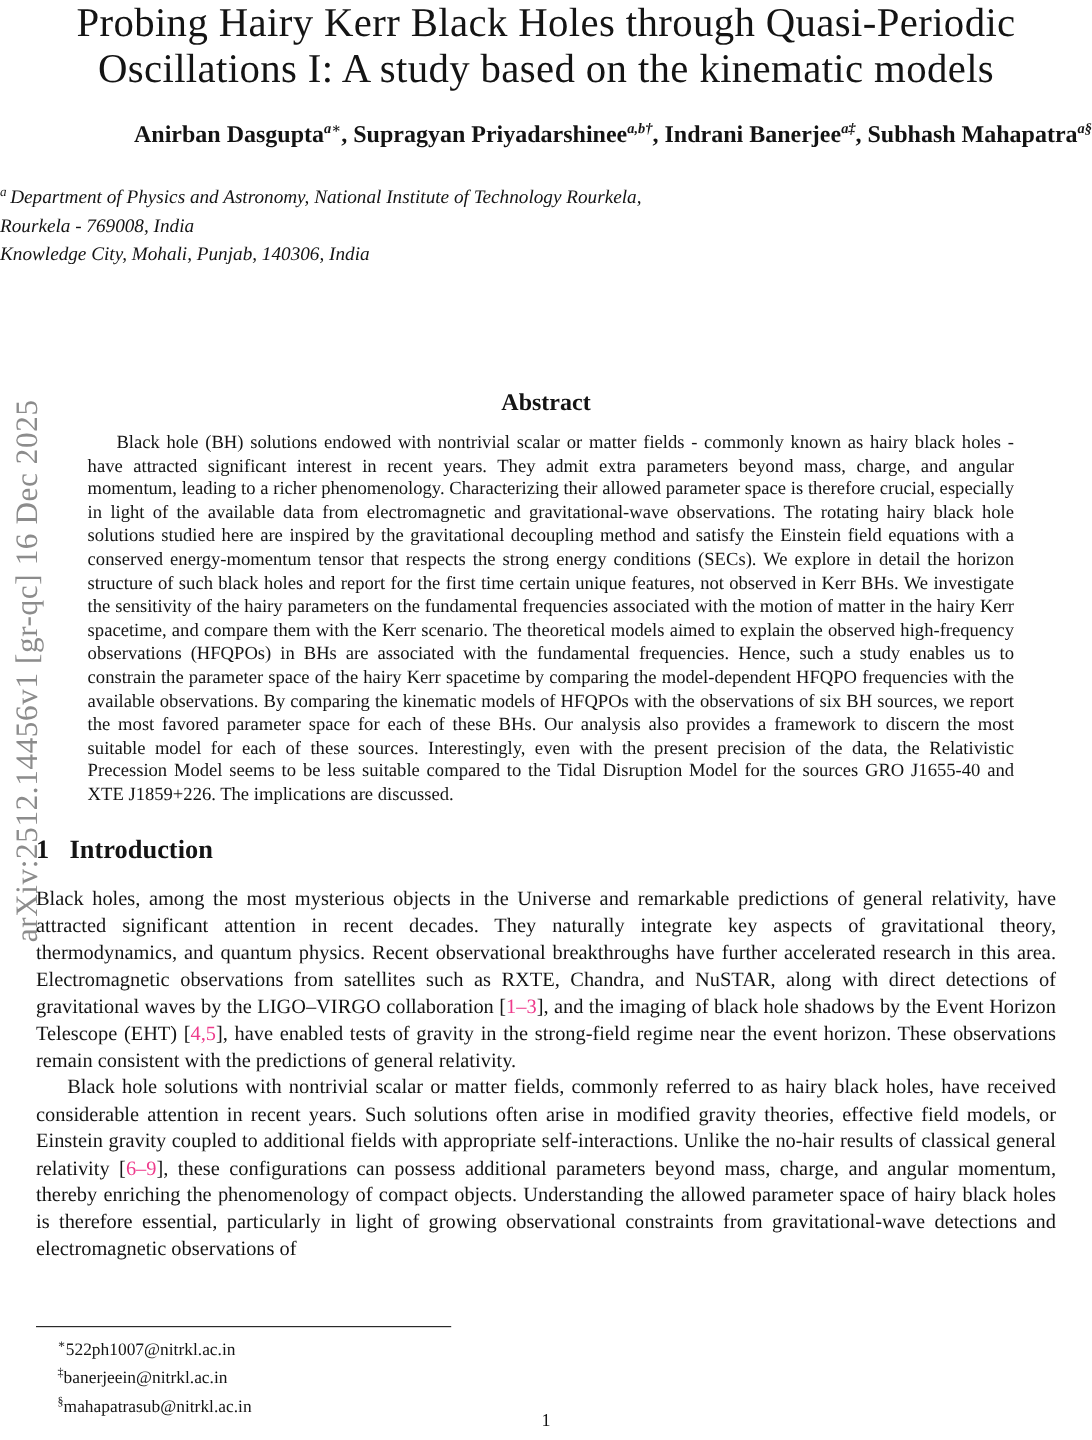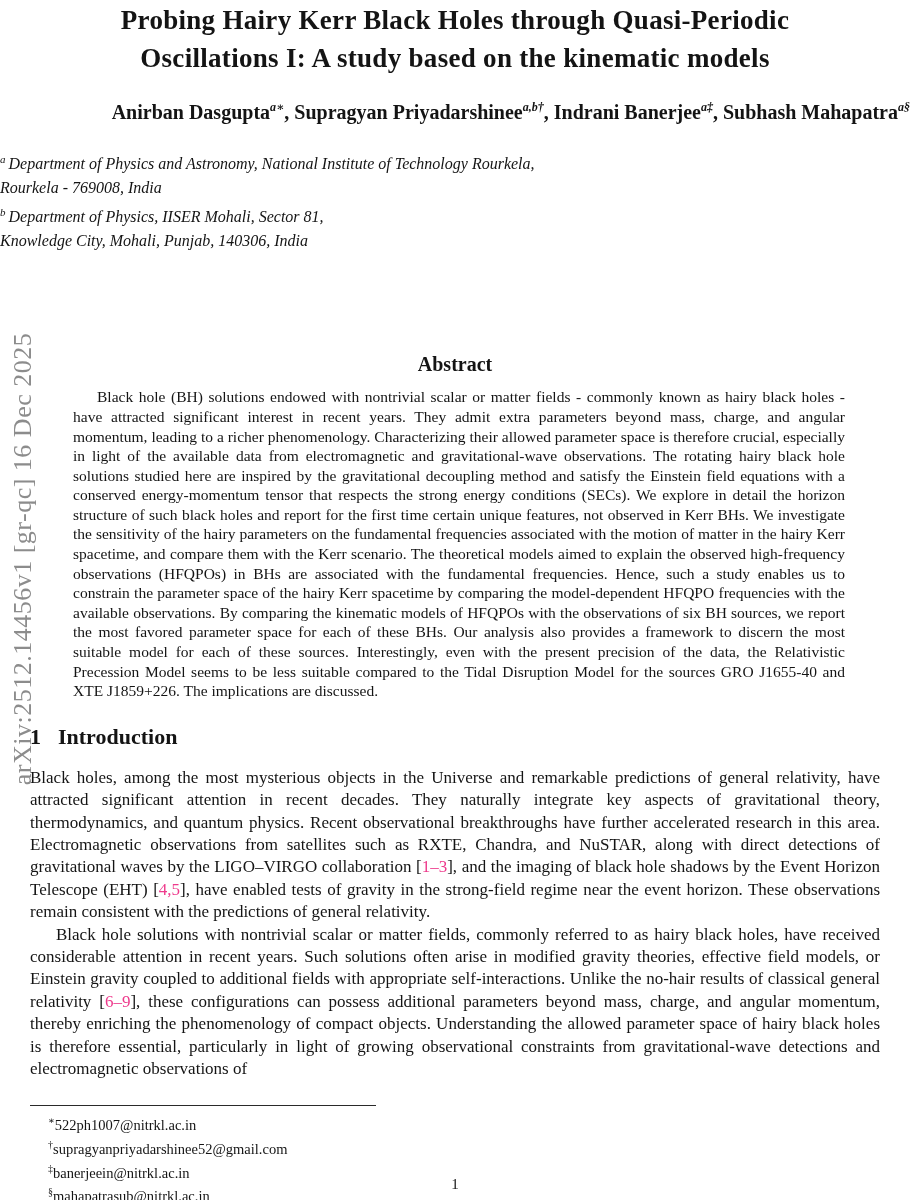--- a/index.html
+++ b/index.html
@@ -28,22 +28,22 @@
     font-size: 26px;
     letter-spacing: 0.5px;
     color: var(--color-watermark, #8c8c8c);
     white-space: nowrap;
   }
   .title-block {
     padding-top: 1px;
     text-align: center;
   }
   .title-line {
-    font-size: 27px;
-    font-weight: bold;
+    font-size: 34px;
+    font-weight: normal;
     line-height: 38px;
     letter-spacing: 0.3px;
   }
   .authors {
     margin-top: 23px;
     text-align: right;
     font-size: 20px;
     font-weight: bold;
     white-space: nowrap;
   }
@@ -142,21 +142,20 @@
     <div class="title-line">Oscillations I: A study based on the kinematic models</div>
   </div>
 
   <div class="authors">
     <span>Anirban Dasgupta</span><sup>a∗</sup><span>, </span><span>Supragyan Priyadarshinee</span><sup>a,b†</sup><span>, </span><span>Indrani Banerjee</span><sup>a‡</sup><span>, </span><span>Subhash Mahapatra</span><sup>a§</sup>
   </div>
 
   <div class="affiliations">
     <div><sup>a</sup><span>Department of Physics and Astronomy, National Institute of Technology Rourkela,</span></div>
     <div>Rourkela - 769008, India</div>
-    <div><sup>b</sup><span>Department of Physics, IISER Mohali, Sector 81,</span></div>
     <div>Knowledge City, Mohali, Punjab, 140306, India</div>
   </div>
 
   <div class="abstract-heading">Abstract</div>
 
   <div class="abstract-body">
     <div class="para">Black hole (BH) solutions endowed with nontrivial scalar or matter fields - commonly known as hairy black holes - have attracted significant interest in recent years. They admit extra parameters beyond mass, charge, and angular momentum, leading to a richer phenomenology. Characterizing their allowed parameter space is therefore crucial, especially in light of the available data from electromagnetic and gravitational-wave observations. The rotating hairy black hole solutions studied here are inspired by the gravitational decoupling method and satisfy the Einstein field equations with a conserved energy-momentum tensor that respects the strong energy conditions (SECs). We explore in detail the horizon structure of such black holes and report for the first time certain unique features, not observed in Kerr BHs. We investigate the sensitivity of the hairy parameters on the fundamental frequencies associated with the motion of matter in the hairy Kerr spacetime, and compare them with the Kerr scenario. The theoretical models aimed to explain the observed high-frequency observations (HFQPOs) in BHs are associated with the fundamental frequencies. Hence, such a study enables us to constrain the parameter space of the hairy Kerr spacetime by comparing the model-dependent HFQPO frequencies with the available observations. By comparing the kinematic models of HFQPOs with the observations of six BH sources, we report the most favored parameter space for each of these BHs. Our analysis also provides a framework to discern the most suitable model for each of these sources. Interestingly, even with the present precision of the data, the Relativistic Precession Model seems to be less suitable compared to the Tidal Disruption Model for the sources GRO J1655-40 and XTE J1859+226. The implications are discussed.</div>
   </div>
 
   <div class="section-heading">
@@ -164,20 +163,19 @@
   </div>
 
   <div class="body-text">
     <p><span>Black holes, among the most mysterious objects in the Universe and remarkable predictions of general relativity, have attracted significant attention in recent decades. They naturally integrate key aspects of gravitational theory, thermodynamics, and quantum physics. Recent observational breakthroughs have further accelerated research in this area. Electromagnetic observations from satellites such as RXTE, Chandra, and NuSTAR, along with direct detections of gravitational waves by the LIGO–VIRGO collaboration [</span><a class="cite">1–3</a><span>], and the imaging of black hole shadows by the Event Horizon Telescope (EHT) [</span><a class="cite">4,5</a><span>], have enabled tests of gravity in the strong-field regime near the event horizon. These observations remain consistent with the predictions of general relativity.</span></p>
     <p class="indented"><span>Black hole solutions with nontrivial scalar or matter fields, commonly referred to as hairy black holes, have received considerable attention in recent years. Such solutions often arise in modified gravity theories, effective field models, or Einstein gravity coupled to additional fields with appropriate self-interactions. Unlike the no-hair results of classical general relativity [</span><a class="cite">6–9</a><span>], these configurations can possess additional parameters beyond mass, charge, and angular momentum, thereby enriching the phenomenology of compact objects. Understanding the allowed parameter space of hairy black holes is therefore essential, particularly in light of growing observational constraints from gravitational-wave detections and electromagnetic observations of</span></p>
   </div>
 
   <div class="footnote-block">
     <div class="footnote-rule"></div>
     <div class="footnote"><sup>∗</sup><span>522ph1007@nitrkl.ac.in</span></div>
-    <div class="footnote"><sup>†</sup><span>supragyanpriyadarshinee52@gmail.com</span></div>
     <div class="footnote"><sup>‡</sup><span>banerjeein@nitrkl.ac.in</span></div>
     <div class="footnote"><sup>§</sup><span>mahapatrasub@nitrkl.ac.in</span></div>
   </div>
 
   <div class="page-number">1</div>
 
 </div>
 
 </body></html>

